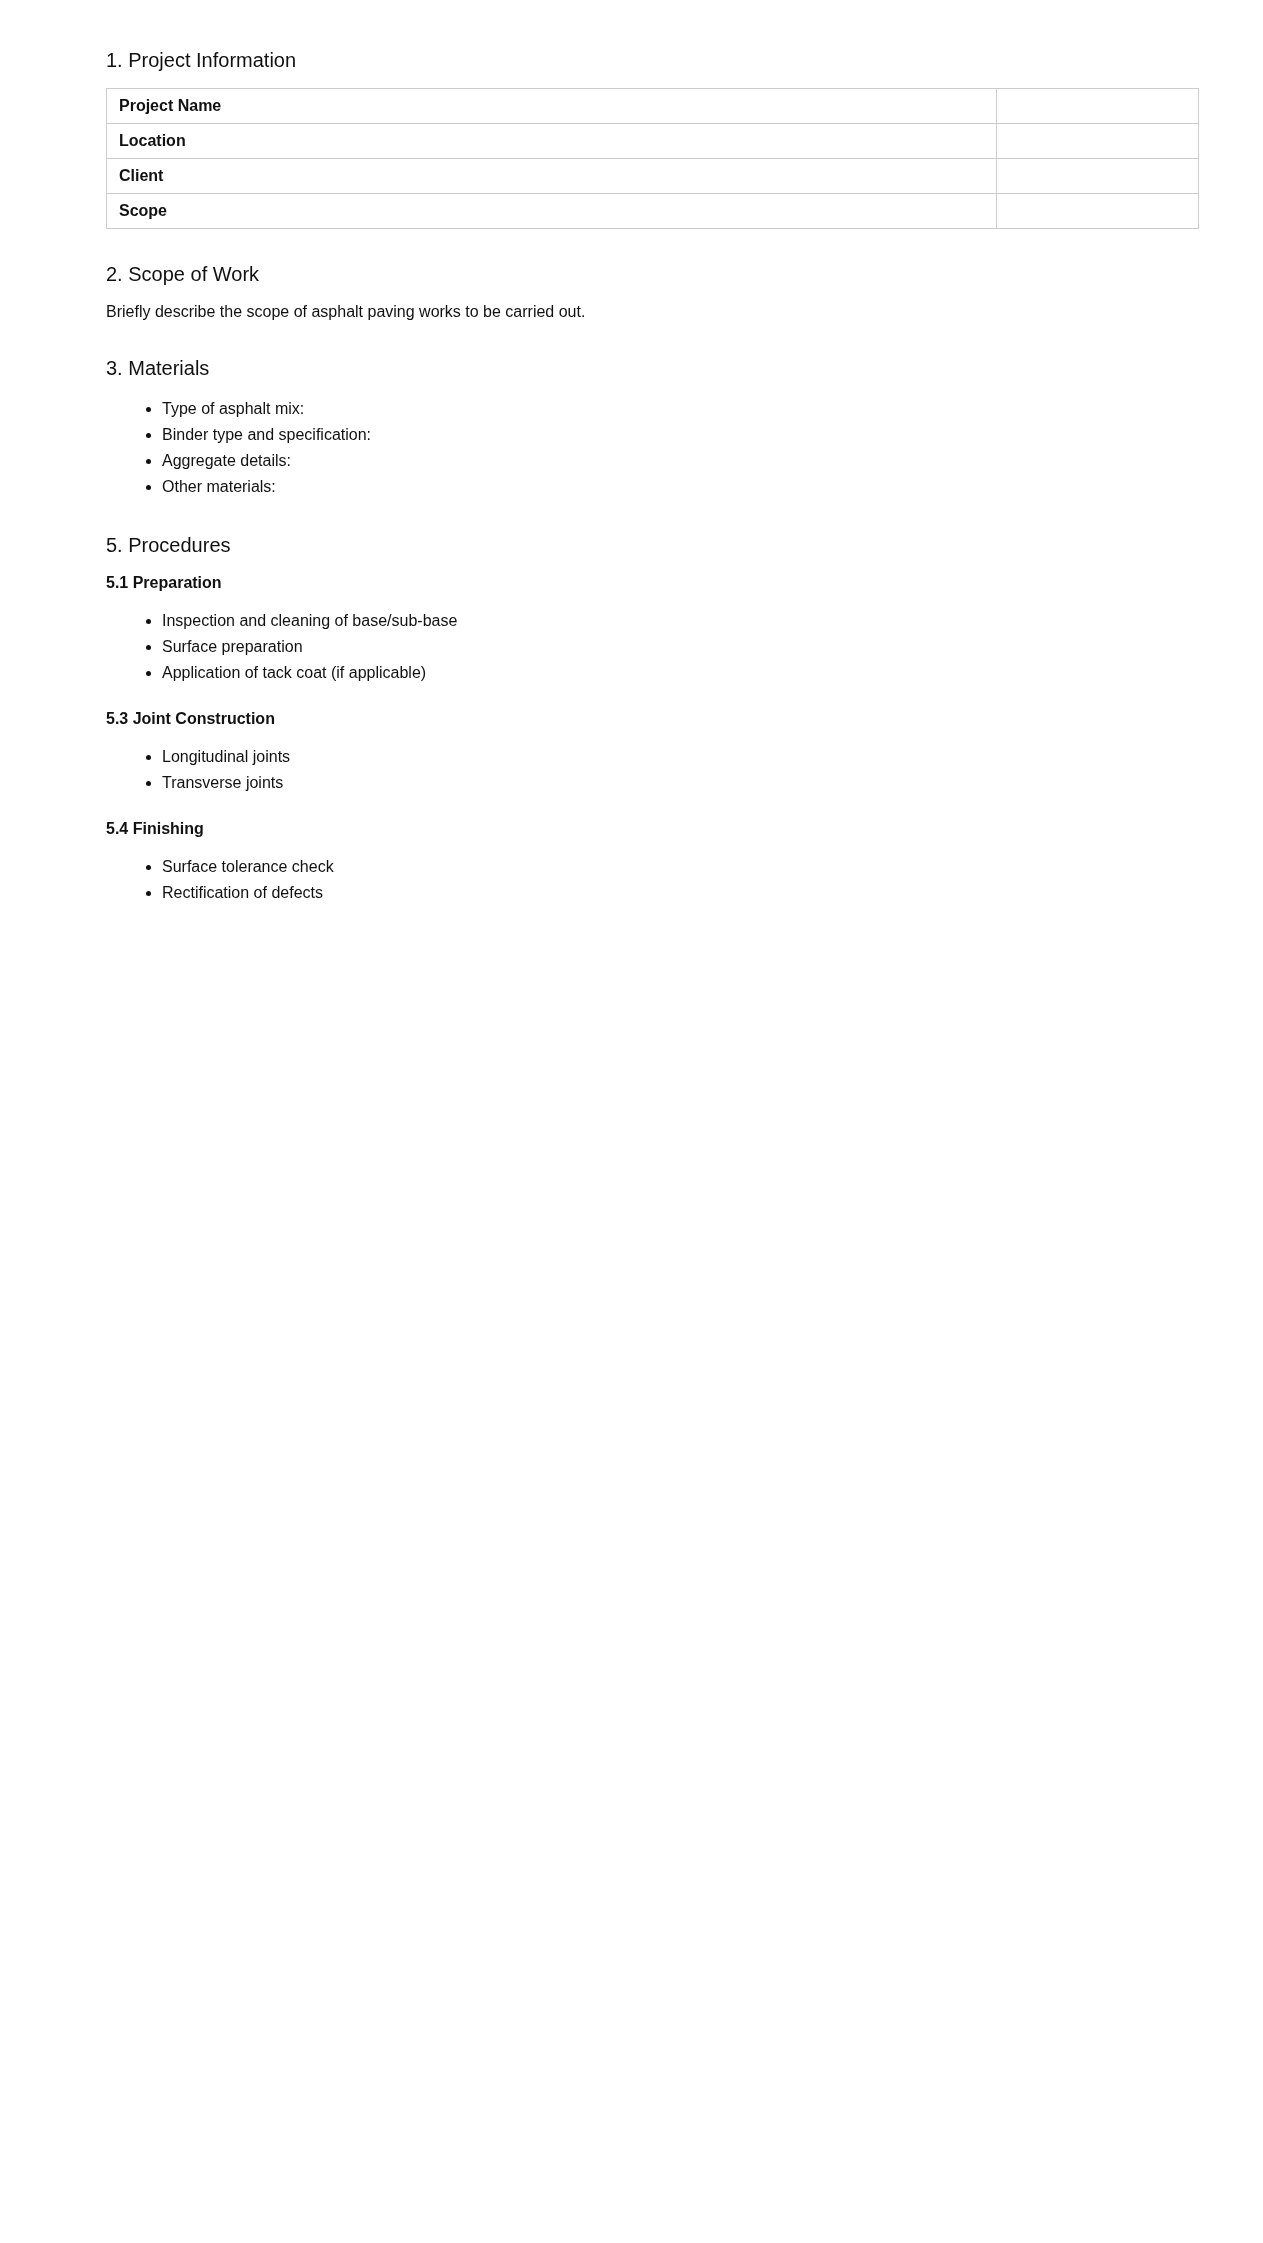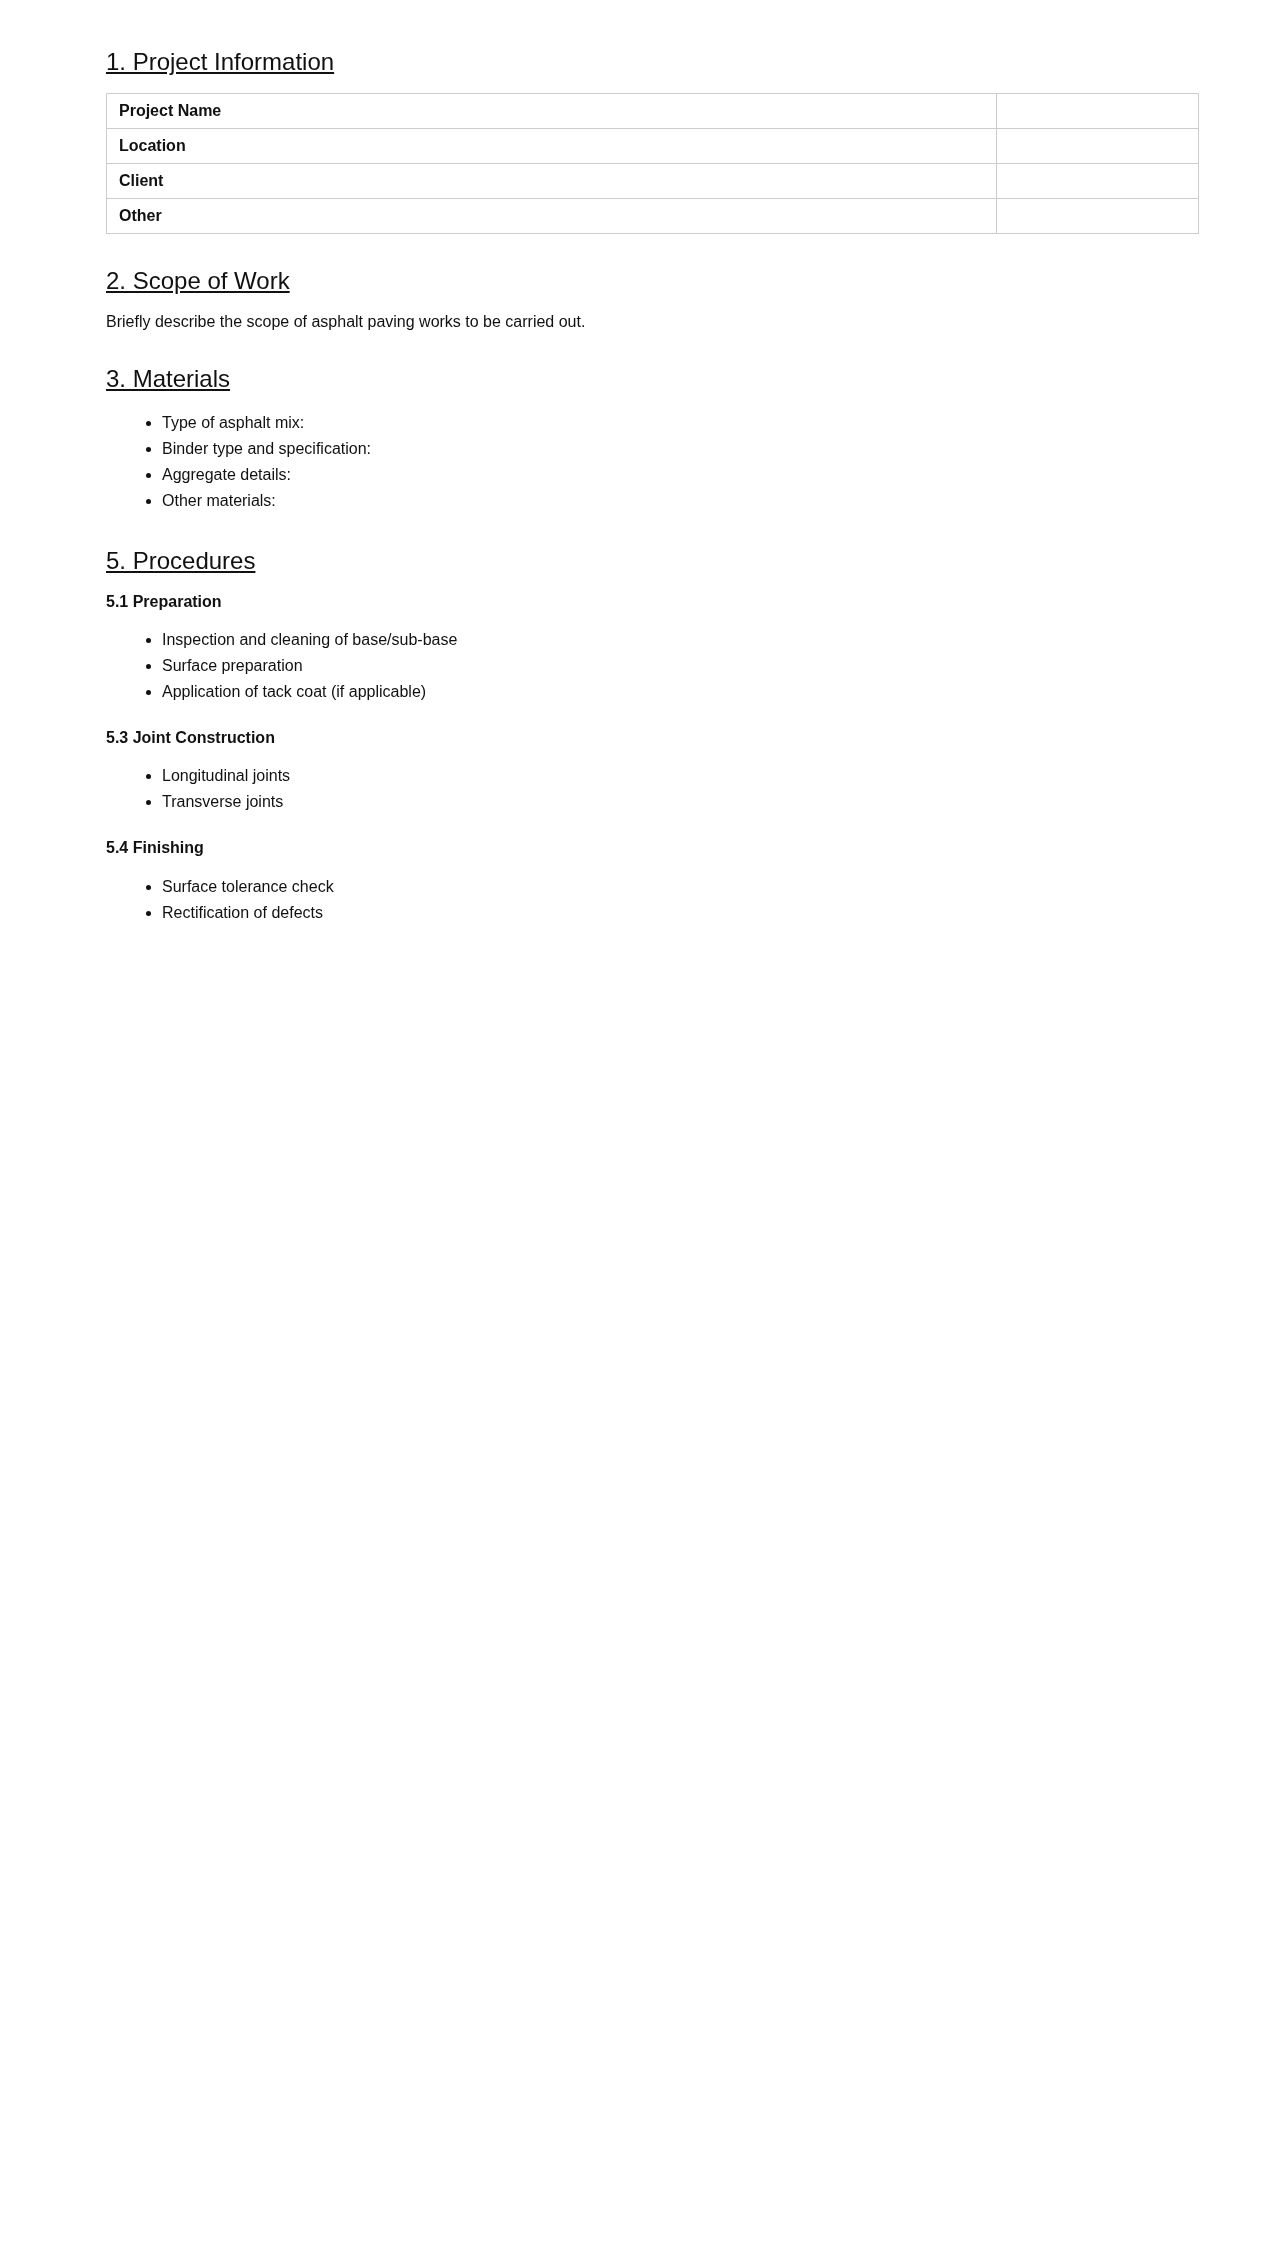--- a/index.html
+++ b/index.html
@@ -14,25 +14,24 @@
       box-sizing: border-box;
       width: 1263px;
     }
     h1 {
       font-size: 32px;
       font-weight: normal;
       margin: 36px 0 27px 0;
       line-height: 1.2;
     }
     h2 {
-      font-size: 24px;
+      font-size: 20px;
       font-weight: normal;
       margin: 0 0 16px 0;
       line-height: 1.2;
-      text-decoration: underline;
     }
     h3 {
       font-size: 16px;
       font-weight: bold;
       margin: 0 0 16px 0;
       line-height: 1.2;
     }
     .section { margin-bottom: 33px; }
     .subsection { margin-bottom: 23px; }
     table.info {
@@ -72,21 +71,21 @@
         </tr>
         <tr>
           <td class="label">Location</td>
           <td class="value"></td>
         </tr>
         <tr>
           <td class="label">Client</td>
           <td class="value"></td>
         </tr>
         <tr>
-          <td class="label">Other</td>
+          <td class="label">Scope</td>
           <td class="value"></td>
         </tr>
       </tbody>
     </table>
   </div>
 
   <div class="section">
     <h2>2. Scope of Work</h2>
     <p class="desc">Briefly describe the scope of asphalt paving works to be carried out.</p>
   </div>

